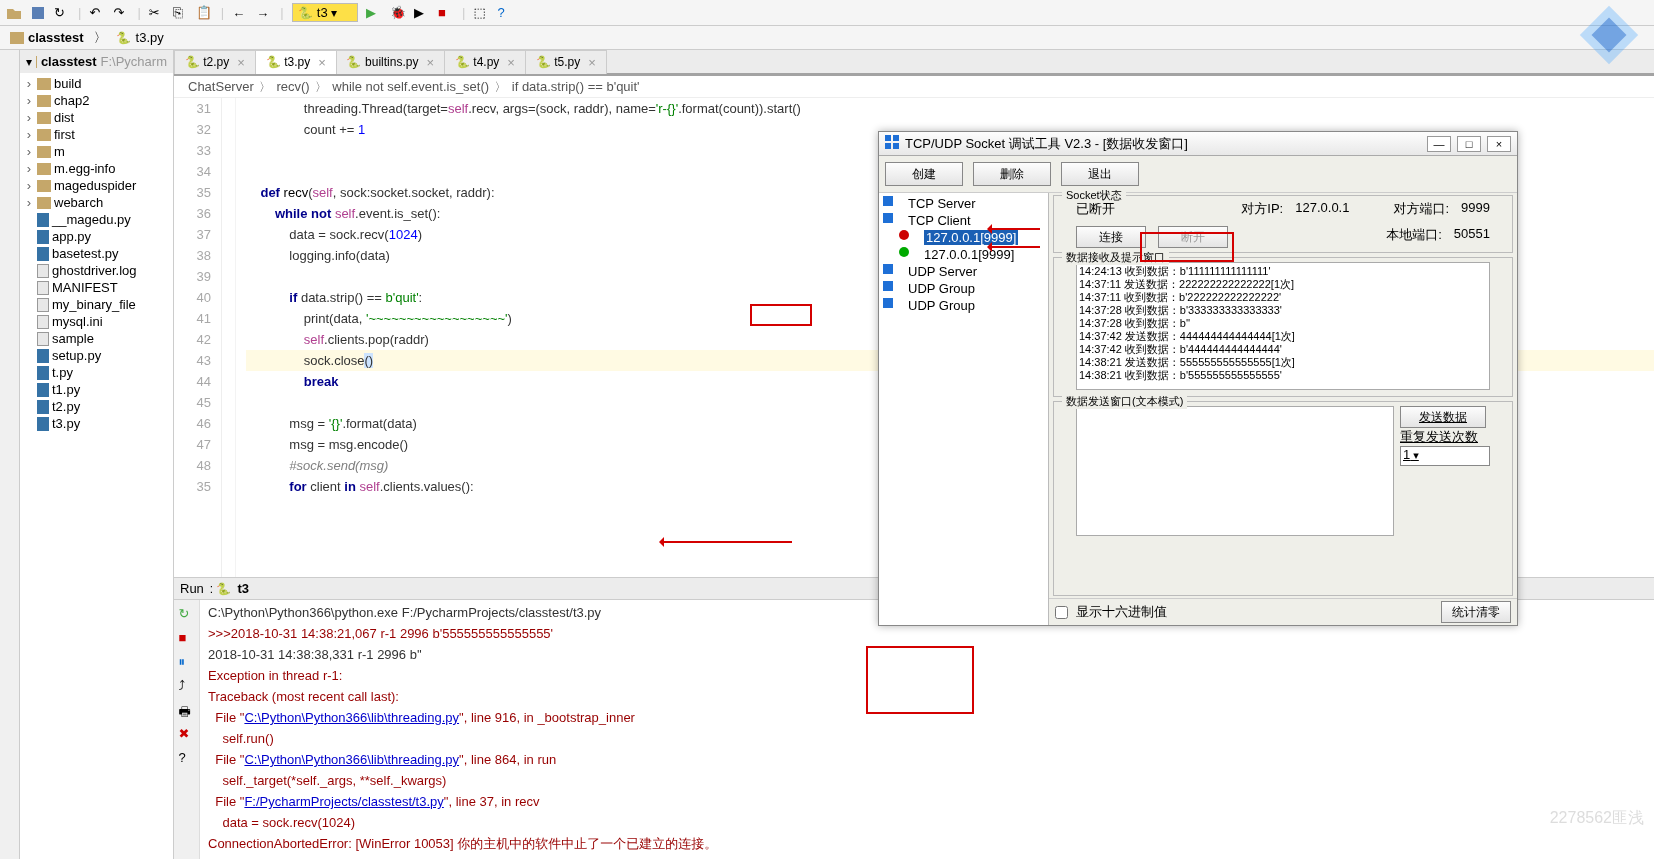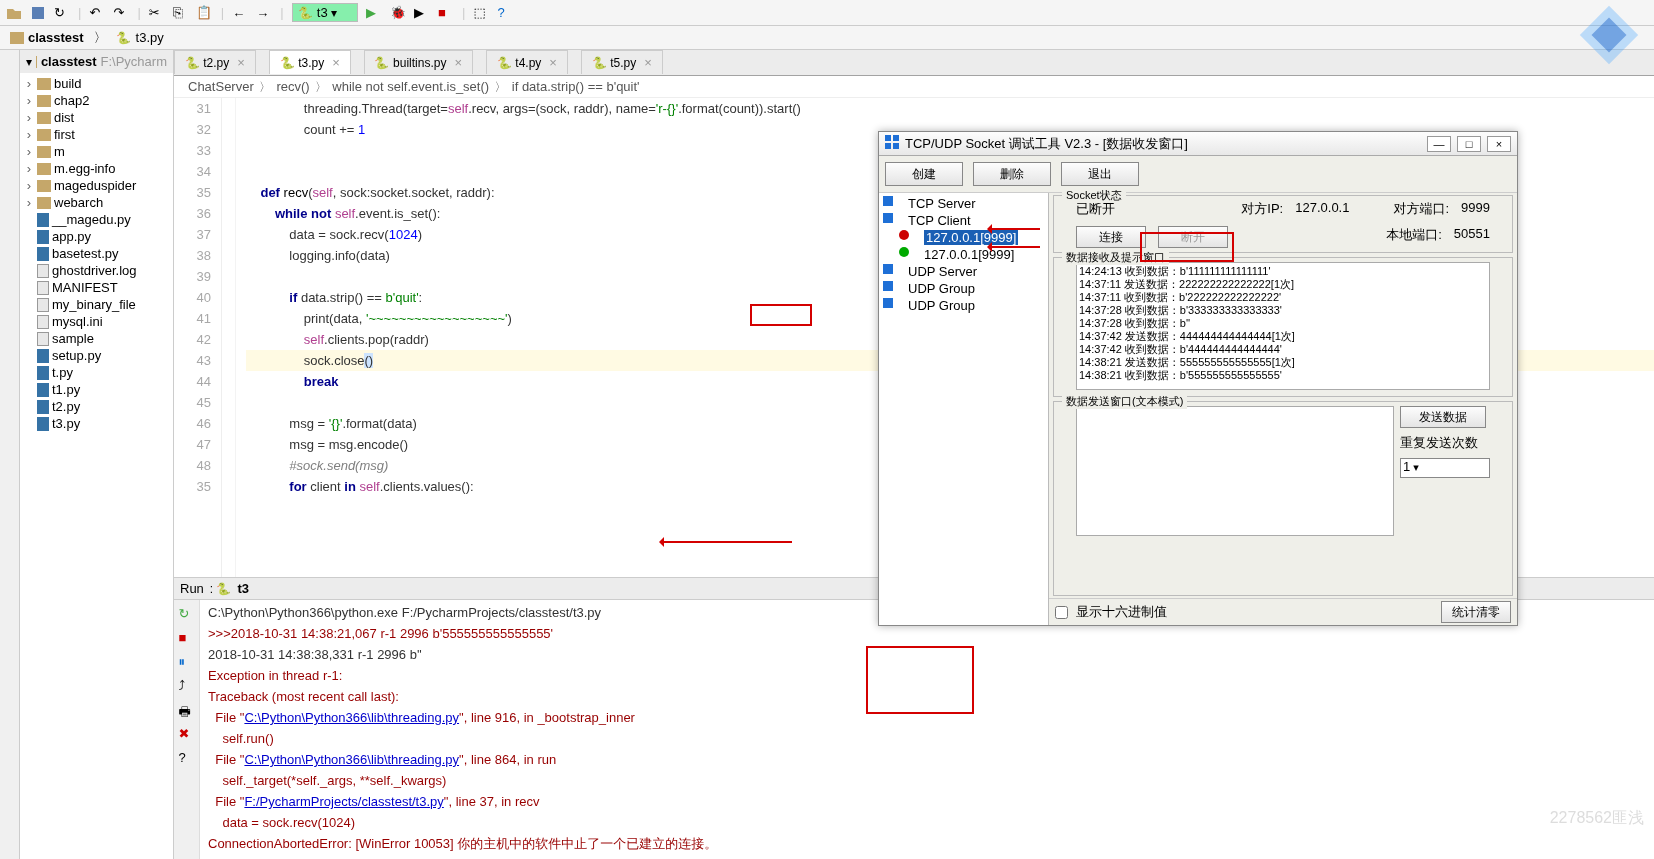--- a/index.html
+++ b/index.html
@@ -1,33 +1,33 @@
 <!DOCTYPE html>
 <html><head>
 <meta charset="utf-8">
 <style>
 * { margin:0; padding:0; box-sizing:border-box; font-family:"Segoe UI",Arial,sans-serif; font-size:13px; }
 body { background:#f0f0f0; width:1654px; height:859px; position:relative; overflow:hidden; }
 .toolbar { height:26px; background:#f5f5f5; border-bottom:1px solid #ccc; display:flex; align-items:center; padding:0 6px; gap:8px; }
 .toolbar .icn { width:16px; height:16px; display:inline-block; }
-.toolbar .run-combo { border:1px solid #bbb; background:#86efac; padding:1px 20px 1px 6px; font-size:12px; }
+.toolbar .run-combo { border:1px solid #bbb; background:#fde047; padding:1px 20px 1px 6px; font-size:12px; }
 .crumb-bar { height:24px; background:#f5f5f5; border-bottom:1px solid #ccc; display:flex; align-items:center; }
 .crumb-tab { padding:3px 10px; font-size:12px; display:flex; align-items:center; gap:4px; }
 .main { display:flex; height:calc(100% - 50px); }
 .sidebar { width:154px; background:#fff; border-right:1px solid #ccc; display:flex; flex-direction:column; }
 .side-vert { width:20px; background:#f0f0f0; border-right:1px solid #ccc; }
 .proj-head { background:#ececec; padding:4px 6px; font-size:12px; display:flex; align-items:center; gap:4px; }
 .tree { flex:1; overflow:auto; font-size:12px; padding:2px 0; }
 .tree-row { display:flex; align-items:center; gap:3px; padding:1px 4px; white-space:nowrap; }
 .tree-row .chev { width:10px; display:inline-block; text-align:center; color:#666; }
 .dir-icon { width:14px; height:12px; background:#c5a76a; display:inline-block; }
 .file-icon { width:12px; height:14px; background:#e8e8e8; border:1px solid #999; display:inline-block; }
 .py-icon { width:12px; height:14px; background:#3572A5; display:inline-block; }
 .editor-area { flex:1; display:flex; flex-direction:column; background:#fff; }
-.tab-row { height:26px; background:#ececec; border-bottom:1px solid #a3a3a3; display:flex; align-items:flex-start;gap:14px; }
+.tab-row { height:26px; background:#ececec; border-bottom:3px solid #a3a3a3; display:flex; align-items:center; }
 .etab { padding:4px 10px; font-size:12px; border:1px solid #ccc; border-bottom:none; margin-right:-1px; background:#ececec; display:flex; align-items:center; gap:4px; }
 .etab.active { background:#fff; }
 .etab .x { color:#999; margin-left:4px; cursor:pointer; }
 .bc { height:22px; padding:3px 12px; font-size:12px; color:#555; border-bottom:1px solid #eee; }
 .bc span { margin:0 2px; }
 .code-wrap { flex:1; display:flex; font-family:Consolas,monospace; font-size:14.5px; line-height:21px; overflow:hidden; position:relative; }
 .gutter { width:48px; background:#fff; color:#a8a8a8; text-align:right; padding:0 10px 0 0; border-right:1px solid #eee; }
 .fold-col { width:14px; background:#fff; border-right:1px solid #f3f3f3; }
 .code { flex:1; padding-left:10px; white-space:pre; color:#333; position:relative; }
 .kw { color:#00008b; font-weight:bold; }
@@ -62,21 +62,21 @@
 .sw-tree-row.sel span.lbl { background:#1a5fb4; color:#fff; padding:0 2px; }
 .sw-right { flex:1; display:flex; flex-direction:column; font-size:12px; }
 .grp { border:1px solid #bbb; margin:2px 4px; padding:4px 22px 6px; position:relative; }
 .grp-title { position:absolute; top:-8px; left:8px; background:#efefe9; padding:0 4px; font-size:11px; }
 .status-row { display:flex; align-items:flex-start; gap:12px; height:20px; }
 .sw-btn2 { width:70px; height:22px; border:1px solid #888; background:linear-gradient(#fdfdfd,#e4e4e4); font-size:12px; }
 .sw-btn2.dis { color:#999; }
 .log-box { height:128px; background:#fff; border:1px solid #aaa; font-size:11px; line-height:13px; padding:2px; white-space:pre; overflow:hidden; }
 .send-area { display:flex; gap:6px; }
 .send-text { flex:1; height:130px; background:#fff; border:1px solid #aaa; }
-.send-right { width:90px; display:flex; flex-direction:column; gap:6px; }
+.send-right { width:90px; display:flex; flex-direction:column; gap:0;text-decoration:underline; }
 .combo { border:1px solid #888; background:#fff; height:20px; font-size:11px; padding:0 2px; }
 .sw-foot { display:flex; align-items:center; gap:8px; padding:2px 6px; border-top:1px solid #ccc; font-size:11px; }
 .sw-foot .spacer { flex:1; }
 .redbox { position:absolute; border:2px solid #d40000; pointer-events:none; }
 .arrow { position:absolute; height:2px; background:#d40000; }
 .arrow::before { content:""; position:absolute; left:-8px; top:-4px; border:5px solid transparent; border-right-color:#d40000; }
 .watermark { position:absolute; right:10px; bottom:30px; color:#ddd; font-size:16px; }
 .logomark { position:absolute; right:10px; top:0px; width:70px; height:70px; opacity:.6; }
 </style>
 </head>

